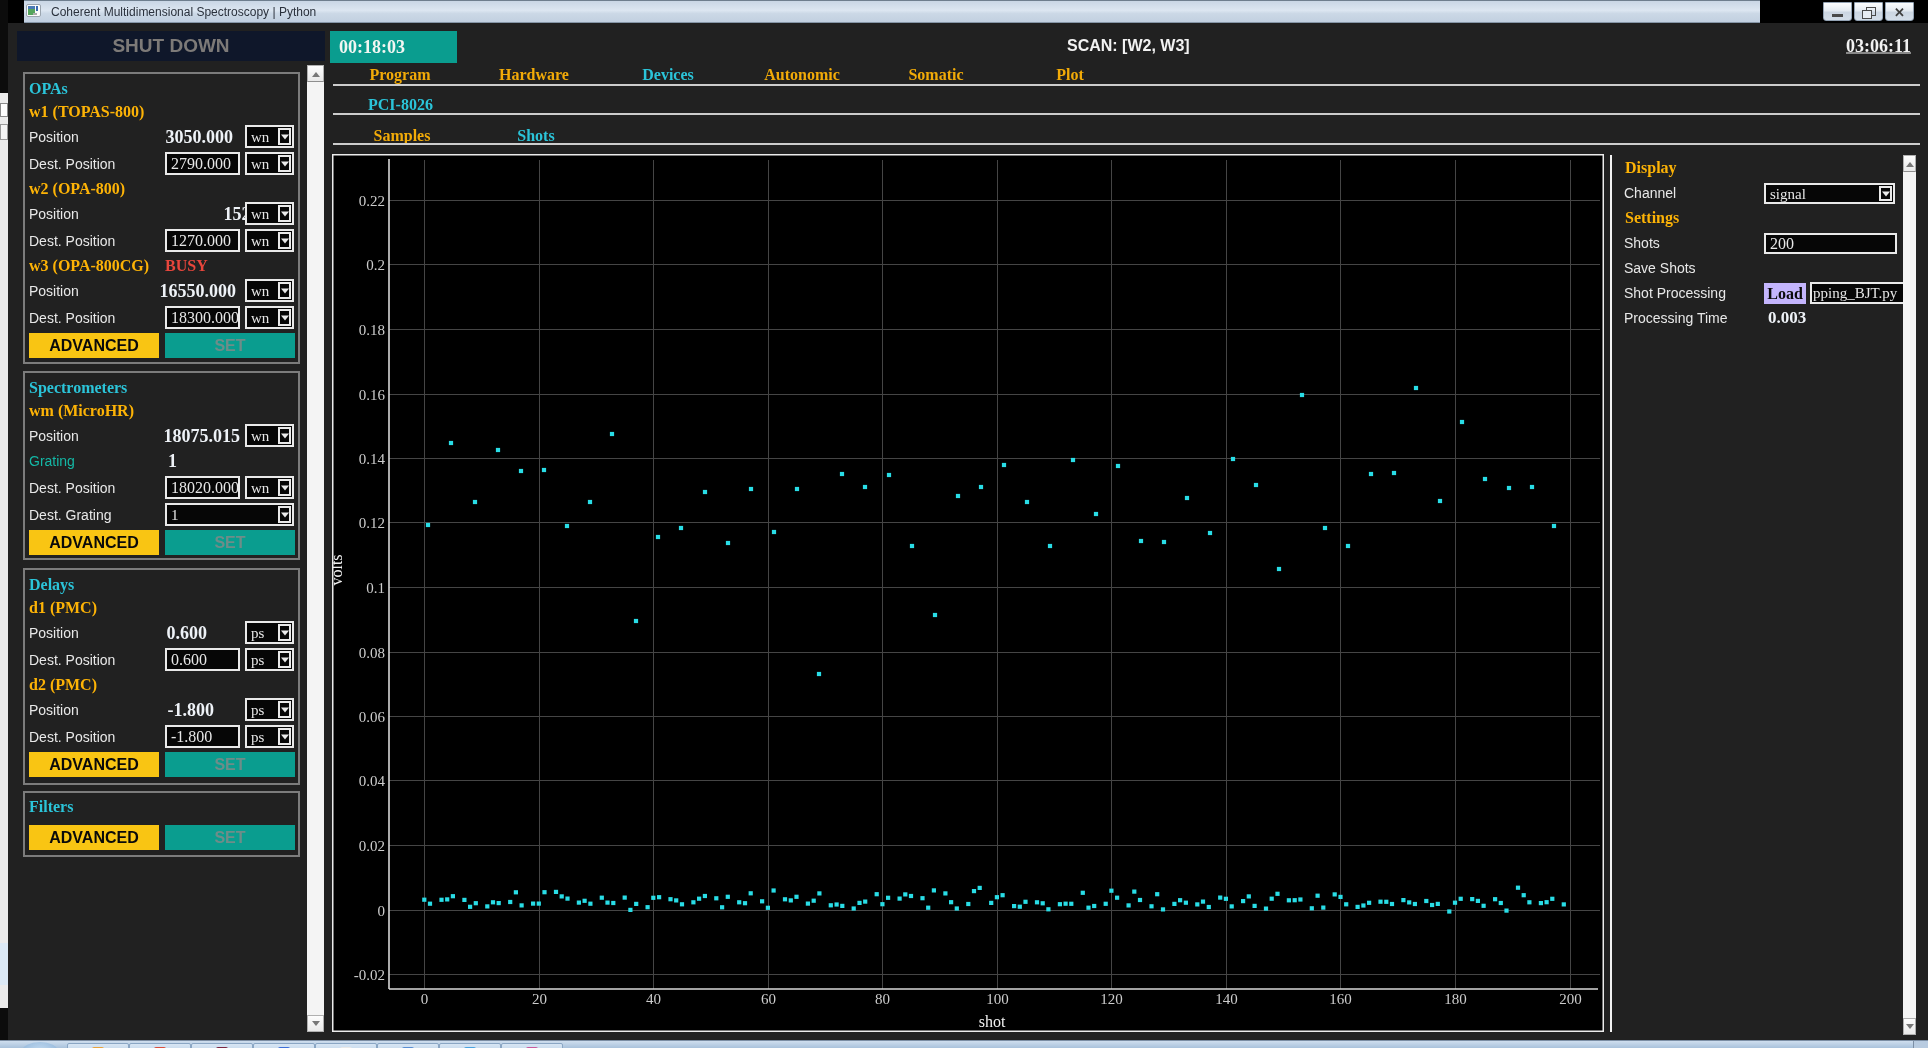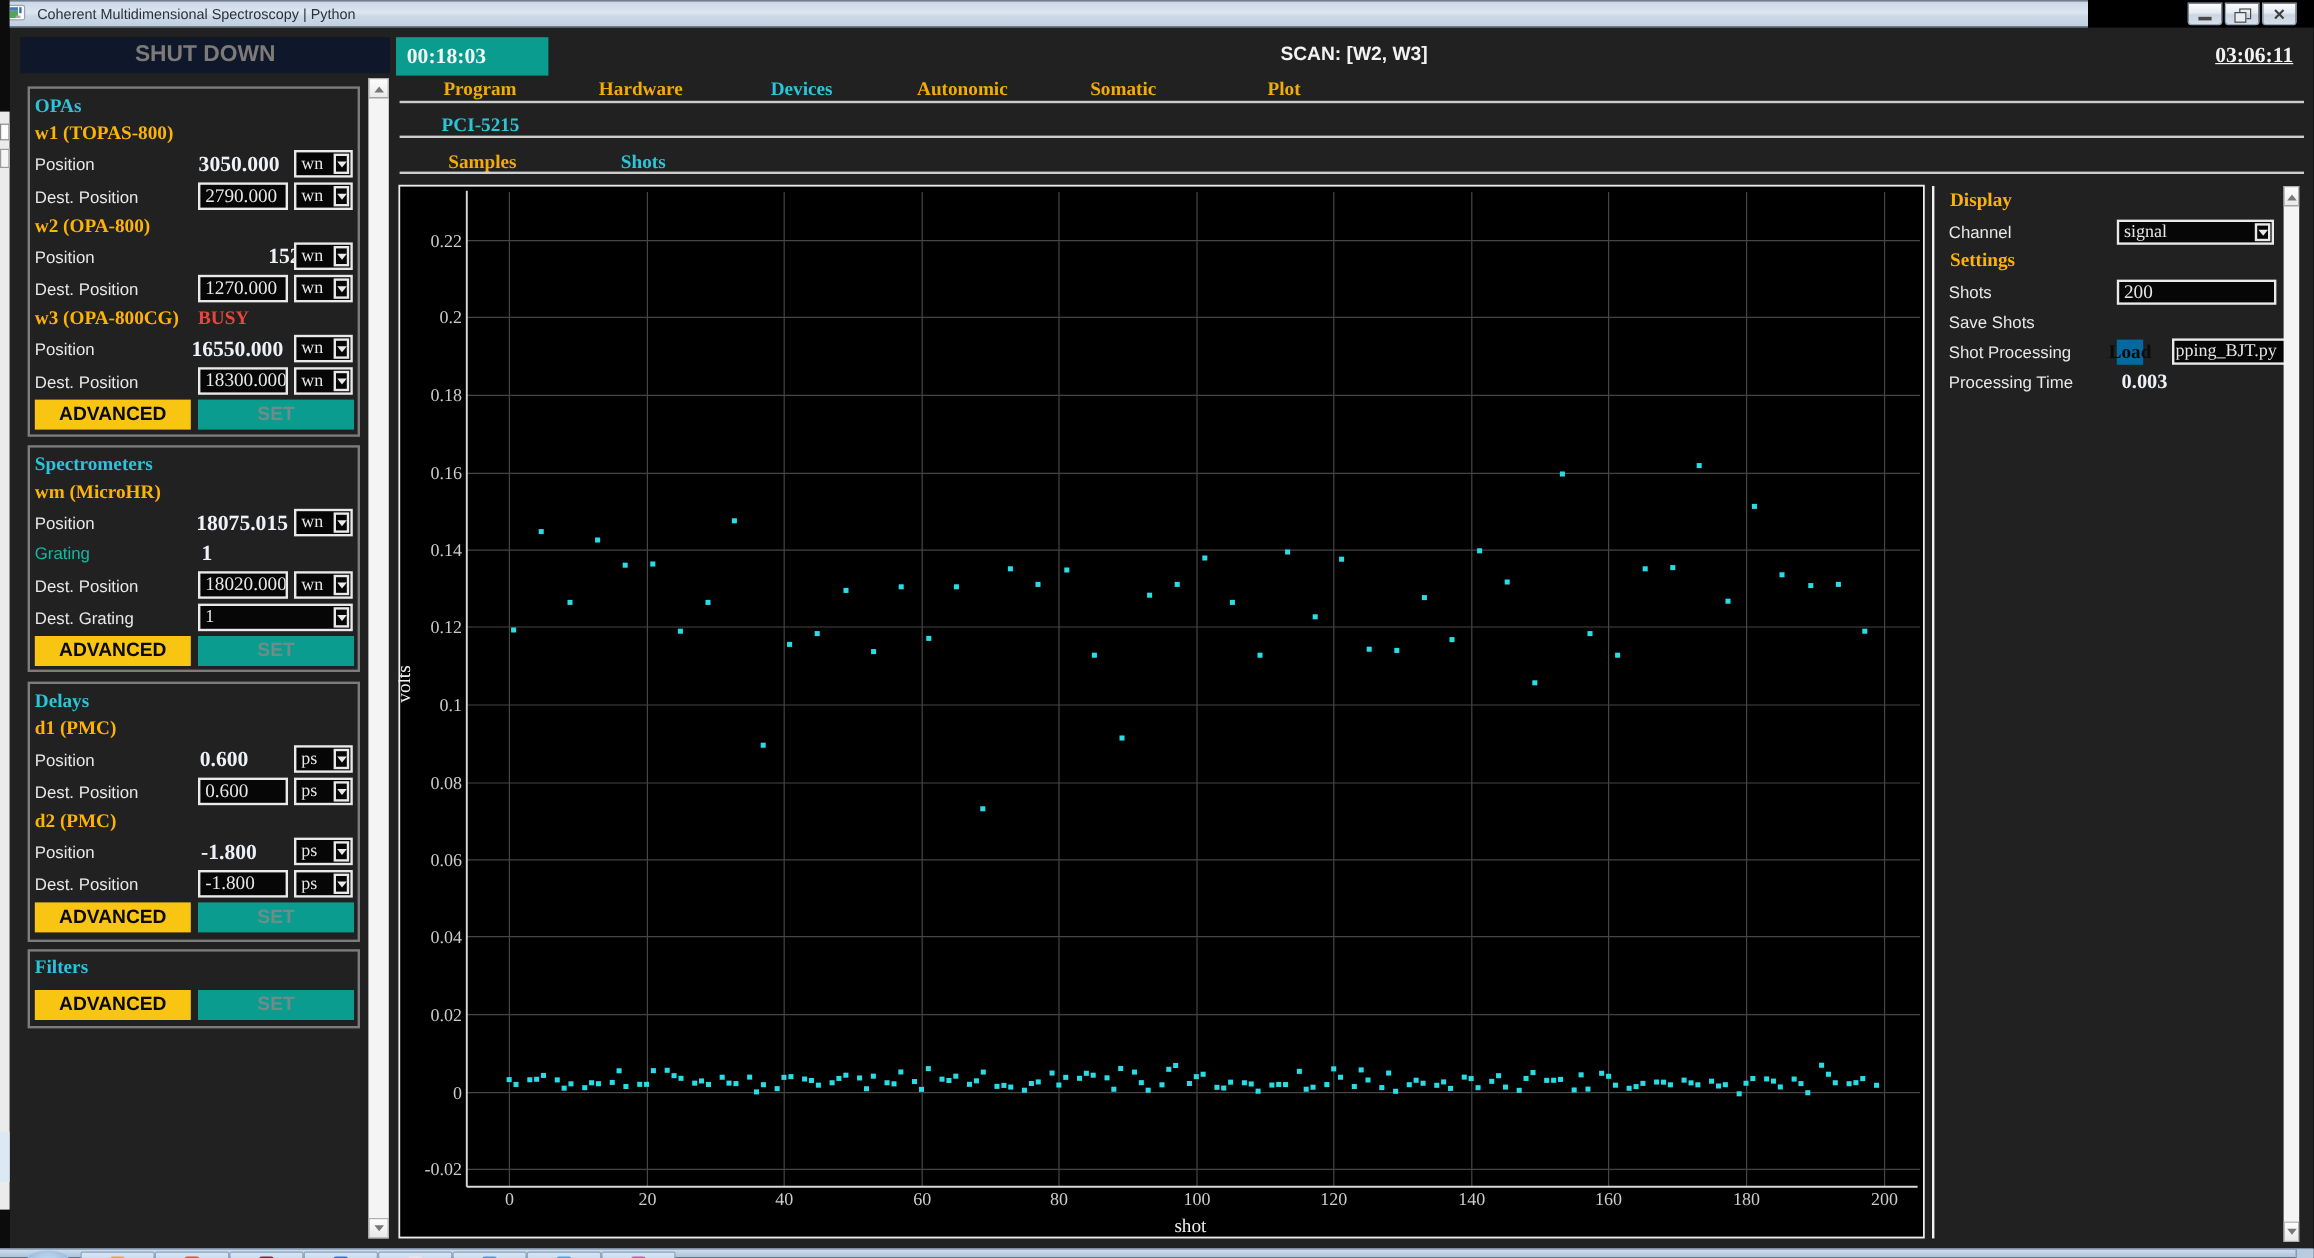--- a/index.html
+++ b/index.html
@@ -1,20 +1,20 @@
 <!DOCTYPE html>
 <html><head><meta charset="utf-8"><title>CMDS</title>
 <style>
 html,body{margin:0;padding:0;background:#000;width:1928px;height:1048px;overflow:hidden;}
 *{box-sizing:content-box;}
 </style></head>
 <body>
 <div style="position:absolute;left:8px;top:23px;width:1920px;height:1017px;background:#212121;"></div>
 
-<div style="position:absolute;left:4px;top:0;width:1736px;height:23px;
+<div style="position:absolute;left:24px;top:0;width:1736px;height:23px;
 background:linear-gradient(#c9d6e5,#dce6f1 45%,#cbd8e6 60%,#c2d0e0);border-top:1px solid #6e7e8e;border-bottom:1px solid #8696a7;box-sizing:border-box;">
 <div style="position:absolute;left:2px;top:3px;width:15px;height:13px;background:#fbfbfb;border:1px solid #9aa4ae;border-radius:2px;box-sizing:border-box;">
 <div style="position:absolute;left:1px;top:1px;width:7px;height:3px;background:#4a7ab5;"></div>
 <div style="position:absolute;left:1px;top:4px;width:7px;height:6px;background:#54a45c;"></div>
 <div style="position:absolute;right:2px;top:1px;width:2px;height:5px;background:#3a6ab0;"></div>
 <div style="position:absolute;right:3px;bottom:1px;width:4px;height:2px;background:#aaa;"></div>
     </div>
 <div style="position:absolute;left:27px;top:11px;transform:translateY(-50%);font:12px 'Liberation Sans',sans-serif;color:#2a313c;">Coherent Multidimensional Spectroscopy | Python</div>
 </div>
 <div style="position:absolute;top:2px;width:29px;height:19px;background:linear-gradient(#fcfdfe,#e4eaf1 45%,#ccd6e2 55%,#d4dee9);border:1px solid #93a2b3;border-radius:0 0 3px 3px;box-sizing:border-box;left:1823px;">
@@ -183,21 +183,21 @@
       <div style="position:absolute;left:50%;top:50%;transform:translate(-50%,-60%);width:0;height:0;border-left:4px solid transparent;border-right:4px solid transparent;border-top:5px solid #777;"></div>
     </div>
   </div>
 <div style="position:absolute;left:400px;top:75px;transform:translate(-50%,-50%);font:bold 16px 'Liberation Serif',serif;color:#f2ab08;">Program</div>
 <div style="position:absolute;left:534px;top:75px;transform:translate(-50%,-50%);font:bold 16px 'Liberation Serif',serif;color:#f2ab08;">Hardware</div>
 <div style="position:absolute;left:668px;top:75px;transform:translate(-50%,-50%);font:bold 16px 'Liberation Serif',serif;color:#2bc4d9;">Devices</div>
 <div style="position:absolute;left:802px;top:75px;transform:translate(-50%,-50%);font:bold 16px 'Liberation Serif',serif;color:#f2ab08;">Autonomic</div>
 <div style="position:absolute;left:936px;top:75px;transform:translate(-50%,-50%);font:bold 16px 'Liberation Serif',serif;color:#f2ab08;">Somatic</div>
 <div style="position:absolute;left:1070px;top:75px;transform:translate(-50%,-50%);font:bold 16px 'Liberation Serif',serif;color:#f2ab08;">Plot</div>
 <div style="position:absolute;left:333px;top:84px;width:1587px;height:2px;background:#cdcdcd;"></div>
-<div style="position:absolute;left:368px;top:105px;transform:translateY(-50%);font:bold 16px 'Liberation Serif',serif;color:#2bc4d9;white-space:nowrap;">PCI-5215</div>
+<div style="position:absolute;left:368px;top:105px;transform:translateY(-50%);font:bold 16px 'Liberation Serif',serif;color:#2bc4d9;white-space:nowrap;">PCI-8026</div>
 <div style="position:absolute;left:333px;top:113px;width:1587px;height:2px;background:#cdcdcd;"></div>
 <div style="position:absolute;left:402px;top:136px;transform:translate(-50%,-50%);font:bold 16px 'Liberation Serif',serif;color:#f2ab08;">Samples</div>
 <div style="position:absolute;left:536px;top:136px;transform:translate(-50%,-50%);font:bold 16px 'Liberation Serif',serif;color:#2bc4d9;">Shots</div>
 <div style="position:absolute;left:333px;top:143px;width:1587px;height:2px;background:#cdcdcd;"></div>
 <svg id="plot" width="1272" height="878" font-family="Liberation Serif, serif" style="position:absolute;left:332px;top:154px">
 <rect x="0" y="0" width="1272" height="878" fill="#000000" stroke="#ececec" stroke-width="3"></rect>
 <line x1="92.5" y1="6" x2="92.5" y2="835" stroke="#454545" stroke-width="1"></line>
     <line x1="207.5" y1="6" x2="207.5" y2="835" stroke="#454545" stroke-width="1"></line>
     <line x1="321.5" y1="6" x2="321.5" y2="835" stroke="#454545" stroke-width="1"></line>
     <line x1="436.5" y1="6" x2="436.5" y2="835" stroke="#454545" stroke-width="1"></line>
@@ -458,21 +458,21 @@
       <div style="position:absolute;left:50%;top:55%;transform:translate(-50%,-50%);width:0;height:0;border-left:4px solid transparent;border-right:4px solid transparent;border-top:5px solid #e9e9e9;"></div>
     </div>
   </div>
 <div style="position:absolute;left:1625px;top:218px;transform:translateY(-50%);font:bold 16px 'Liberation Serif',serif;color:#fdb306;white-space:nowrap;">Settings</div>
 <div style="position:absolute;left:1624px;top:243px;transform:translateY(-50%);font:normal 14px 'Liberation Sans',sans-serif;color:#e8e8e8;white-space:nowrap;">Shots</div>
 <div style="position:absolute;left:1764px;top:233px;width:133px;height:21px;background:#060606;border:2px solid #e9e9e9;box-sizing:border-box;overflow:hidden;">
     <div style="position:absolute;left:4px;top:50%;transform:translateY(-50%);font:16px 'Liberation Serif',serif;color:#e6e6e6;white-space:nowrap;">200</div>
   </div>
 <div style="position:absolute;left:1624px;top:268px;transform:translateY(-50%);font:normal 14px 'Liberation Sans',sans-serif;color:#e8e8e8;white-space:nowrap;">Save Shots</div>
 <div style="position:absolute;left:1624px;top:293px;transform:translateY(-50%);font:normal 14px 'Liberation Sans',sans-serif;color:#e8e8e8;white-space:nowrap;">Shot Processing</div>
-<div style="position:absolute;left:1764px;top:283px;width:22px;height:21px;background:#0369a1;display:flex;align-items:center;justify-content:center;font:bold 16px 'Liberation Serif',serif;color:#0a0a0a;">Load</div>
+<div style="position:absolute;left:1764px;top:283px;width:42px;height:21px;background:#c4b5fd;display:flex;align-items:center;justify-content:center;font:bold 16px 'Liberation Serif',serif;color:#0a0a0a;">Load</div>
 <div style="position:absolute;left:1810px;top:282px;width:100px;height:22px;background:#060606;border:2px solid #e9e9e9;box-sizing:border-box;overflow:hidden;">
     <div style="position:absolute;left:1px;top:50%;transform:translateY(-50%);font:15px 'Liberation Serif',serif;color:#e6e6e6;white-space:nowrap;">pping_BJT.py</div>
   </div>
 <div style="position:absolute;left:1624px;top:318px;transform:translateY(-50%);font:normal 14px 'Liberation Sans',sans-serif;color:#e8e8e8;white-space:nowrap;">Processing Time</div>
 <div style="position:absolute;left:1768px;top:318px;transform:translateY(-50%);font:bold 17px 'Liberation Serif',serif;color:#eef2f7;white-space:nowrap;">0.003</div>
 <div style="position:absolute;left:1610px;top:155px;width:2px;height:877px;background:#f2f2f2;"></div>
 <div style="position:absolute;left:1903px;top:155px;width:13px;height:880px;background:#f4f4f4;">
     <div style="position:absolute;top:0;left:0;right:0;height:17px;background:linear-gradient(#fdfdfd,#e9e9e9);border:1px solid #b0b0b0;border-bottom-color:#8e8e8e;box-sizing:border-box;">
       <div style="position:absolute;left:50%;top:50%;transform:translate(-50%,-40%);width:0;height:0;border-left:4px solid transparent;border-right:4px solid transparent;border-bottom:5px solid #777;"></div>
     </div>

